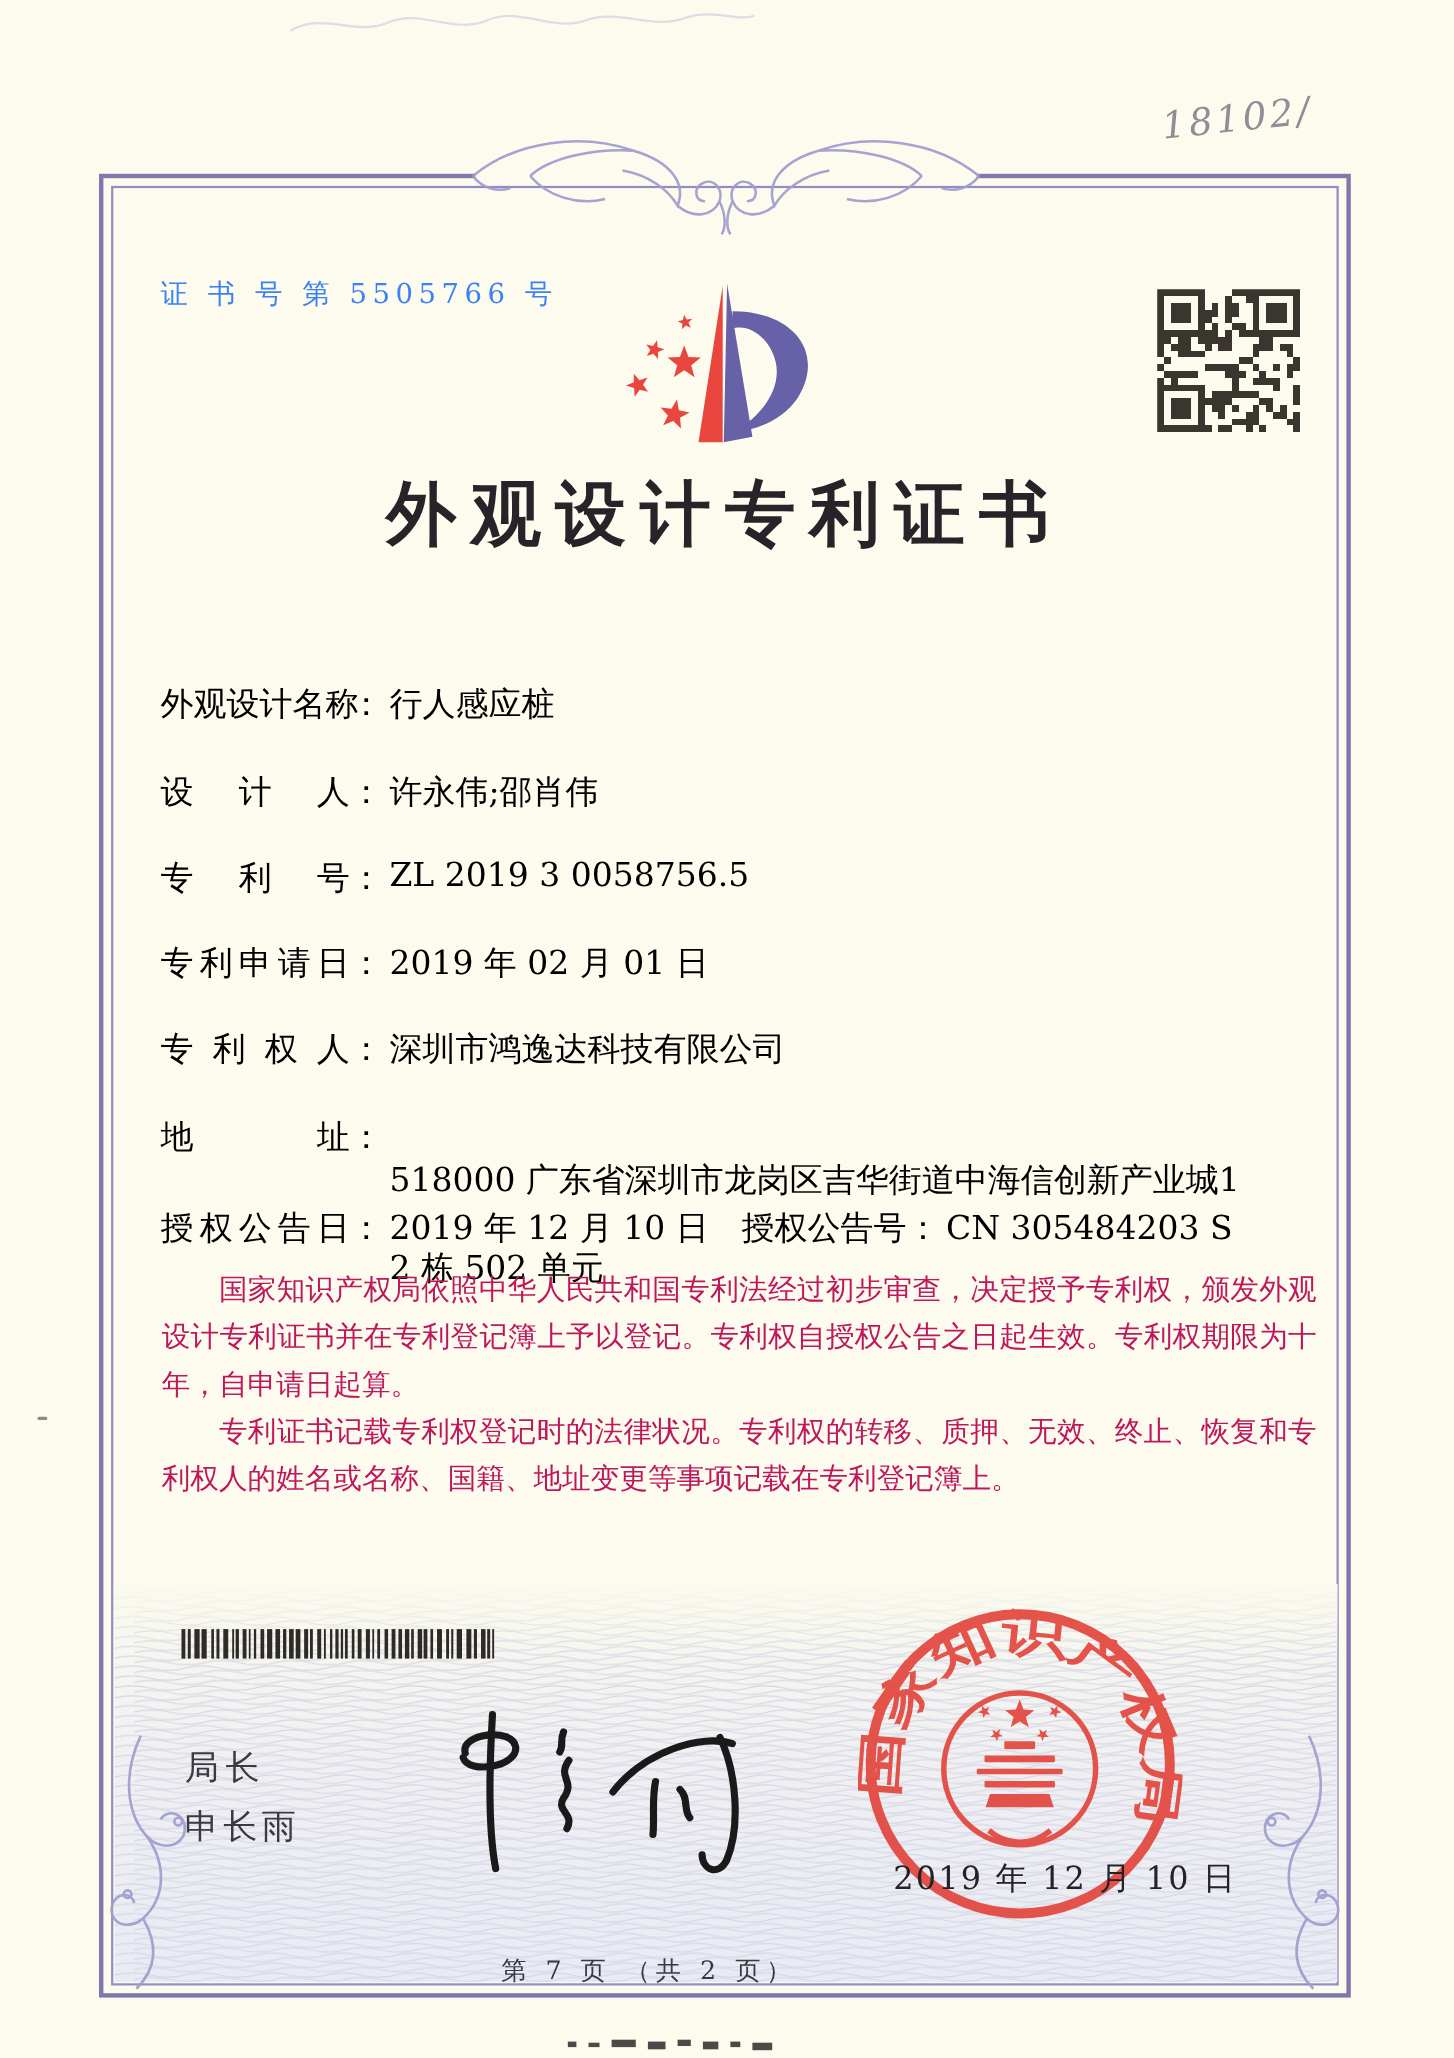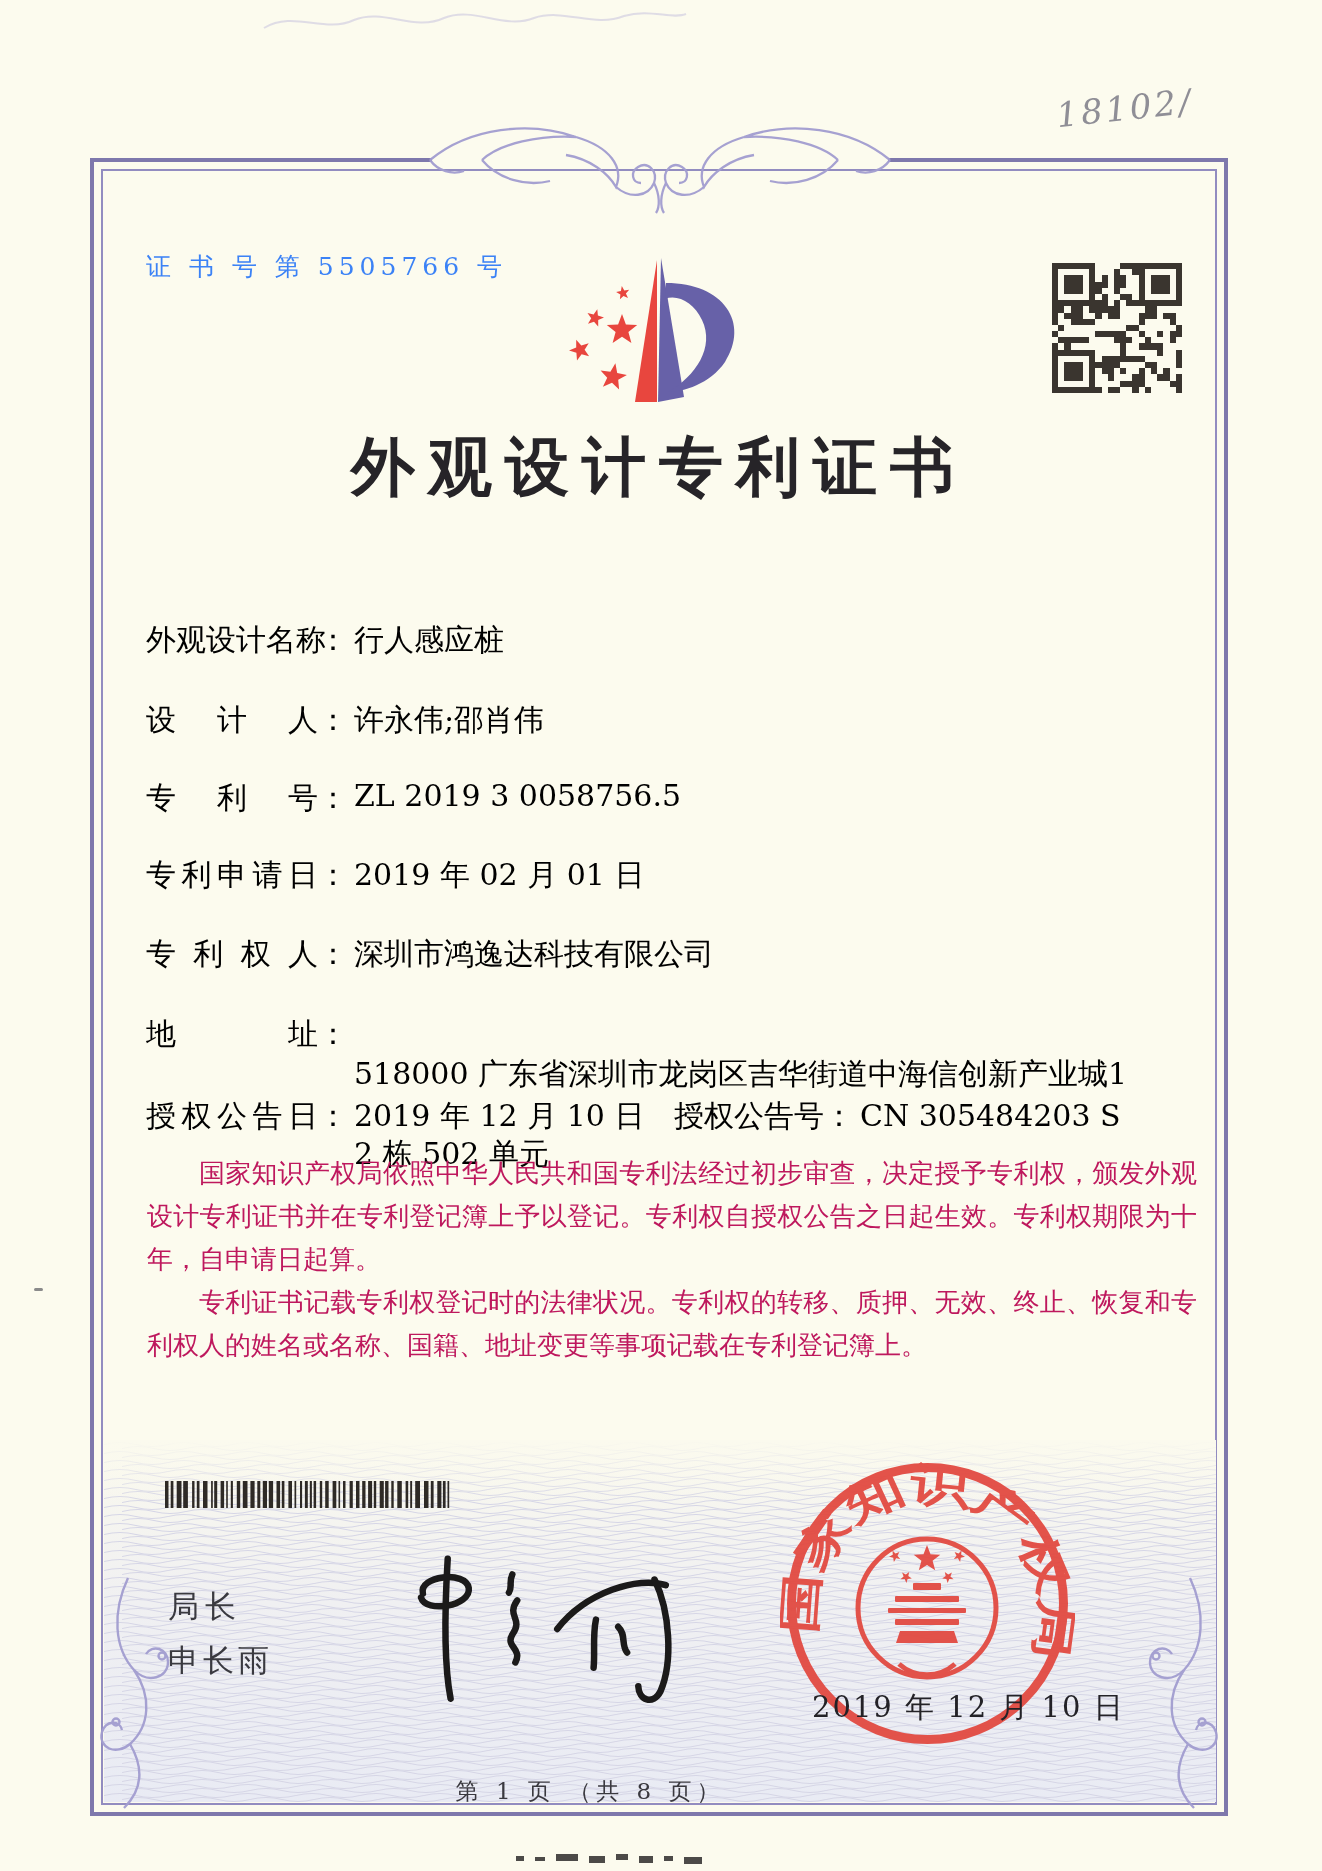--- a/index.html
+++ b/index.html
@@ -395,20 +395,20 @@
       <path d="M50,45 C90,12 150,6 196,22 C160,20 120,28 102,45"></path>
       <path d="M196,22 C230,32 244,52 236,72 C228,58 210,44 186,40"></path>
       <path d="M236,72 C250,84 268,82 274,68 C278,56 268,46 258,52 C250,57 252,68 261,68"></path>
       <path d="M102,45 C118,64 146,72 170,66"></path>
       <path d="M274,68 C280,80 280,92 276,98"></path>
       <path d="M50,45 C58,56 72,60 84,56"></path>
     </g>
     <use href="#flourL" transform="translate(560,0) scale(-1,1)"></use>
   </svg>
 
-  <div class="abs footer">第 1 页 （共 8 页）</div>
+  <div class="abs footer">第 7 页 （共 2 页）</div>
 
   <div class="abs clipped">
     <i></i><i></i><i></i><i></i><i></i><i></i><i></i><i></i>
   </div>
 
   <div class="abs edge-dash"></div>
 </div>
 
 </body></html>

